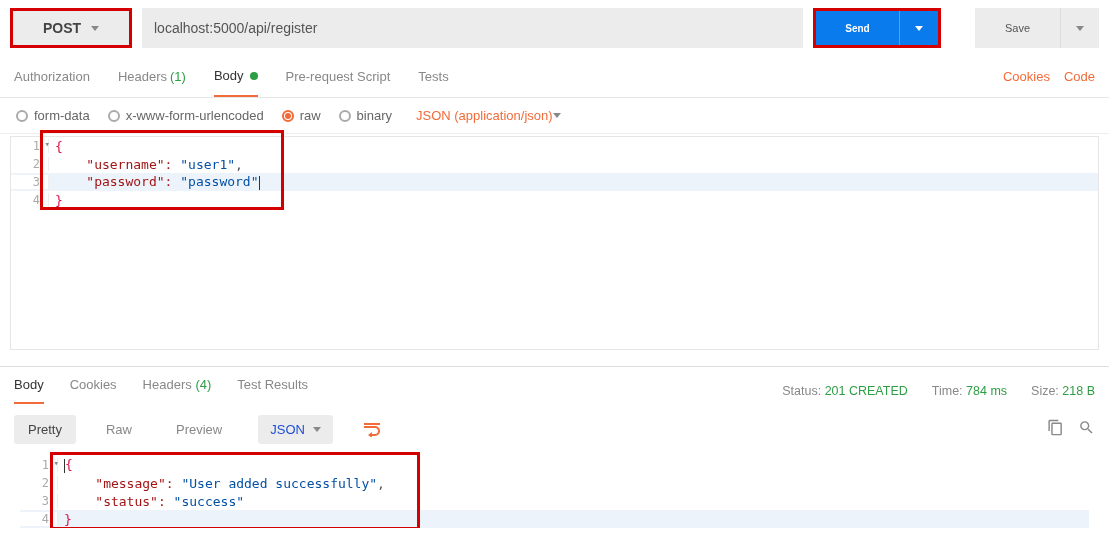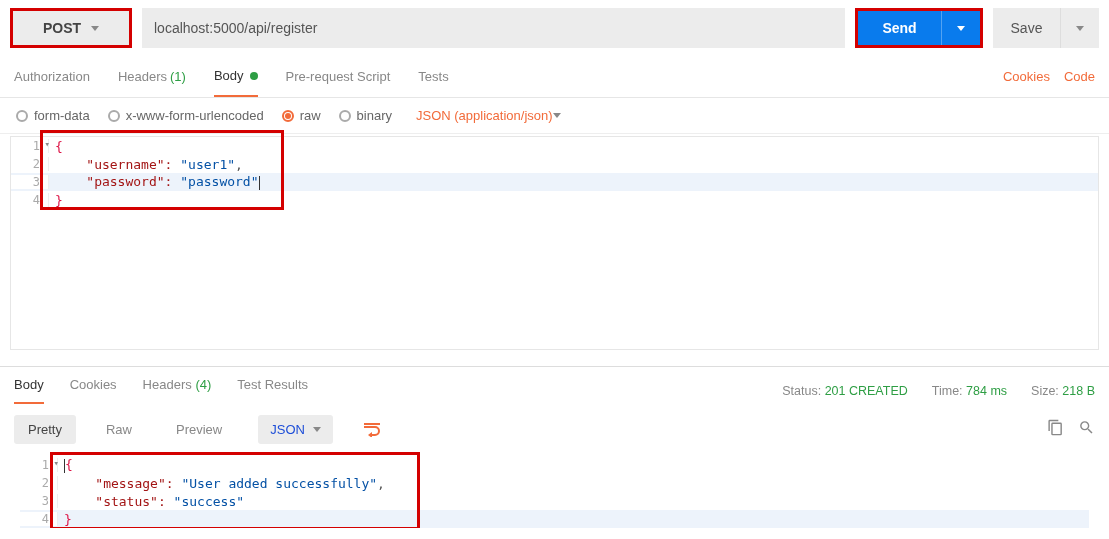--- a/index.html
+++ b/index.html
@@ -4,25 +4,25 @@
 <style>
 * { box-sizing: border-box; margin: 0; padding: 0; }
 body { font-family: -apple-system, BlinkMacSystemFont, "Segoe UI", Helvetica, Arial, sans-serif; font-size: 13px; color: #555; background: #fff; width: 1109px; }
 .top-row { display: flex; align-items: stretch; gap: 10px; padding: 8px 10px; }
 .hl { border: 3px solid #d40000; }
 .method-select { width: 122px; height: 40px; background: #ececec; display: flex; align-items: center; justify-content: center; gap: 10px; font-weight: 600; font-size: 14px; color: #444; cursor: pointer; }
 .caret-down { width: 0; height: 0; border-left: 4px solid transparent; border-right: 4px solid transparent; border-top: 5px solid #888; }
 .url-input { flex: 1; height: 40px; background: #ececec; border: none; padding: 0 12px; font-size: 14px; color: #555; outline: none; }
 .params-btn { width: 80px; height: 40px; background: #fff; border: none; display: flex; align-items: center; justify-content: center; color: #555; cursor: pointer; font-size: 13px; }
 .send-wrap { display: flex; height: 40px; }
-.send-btn { width: 84px; background: #097bed; color: #fff; font-weight: 600; border: none; cursor: pointer; font-size: 14px; border-right: 1px solid rgba(255,255,255,0.3); }
+.send-btn { width: 84px; background: #097bed; color: #fff; font-weight: 600; border: none; cursor: pointer; font-size: 10px; border-right: 1px solid rgba(255,255,255,0.3); }
 .send-caret { width: 38px; background: #097bed; display: flex; align-items: center; justify-content: center; cursor: pointer; }
 .send-caret .caret-down { border-top-color: #fff; }
 .save-wrap { display: flex; height: 40px; }
-.save-btn { width: 68px; background: #ececec; border: none; color: #555; font-size: 14px; cursor: pointer; border-right: 1px solid #ddd; }
+.save-btn { width: 86px; background: #ececec; border: none; color: #555; font-size: 11px; cursor: pointer; border-right: 1px solid #ddd; margin-left: 24px; }
 .save-caret { width: 38px; background: #ececec; display: flex; align-items: center; justify-content: center; cursor: pointer; }
 
 .tabs-row { display: flex; align-items: center; border-bottom: 1px solid #e6e6e6; padding: 0 14px; height: 42px; justify-content: space-between; }
 .tabs-left { display: flex; align-items: center; gap: 28px; height: 100%; }
 .tab { color: #888; cursor: pointer; height: 100%; display: flex; align-items: center; position: relative; }
 .tab .count { color: #2e9e44; margin-left: 3px; }
 .tab.active { color: #333; font-weight: 500; border-bottom: 2px solid #f26b3a; }
 .dot-green { width: 8px; height: 8px; background: #2e9e44; border-radius: 50%; display: inline-block; margin-left: 6px; }
 .tabs-right { display: flex; gap: 14px; }
 .tabs-right span { color: #f26b3a; cursor: pointer; }

